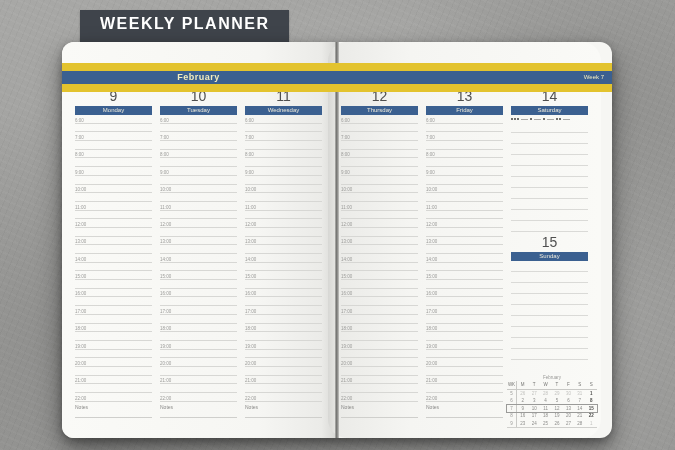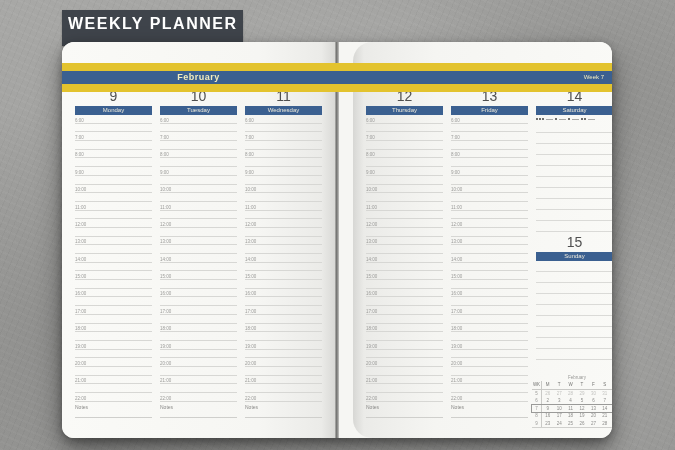--- a/index.html
+++ b/index.html
@@ -16,30 +16,30 @@
       radial-gradient(circle at 85% 85%, rgba(255,255,255,.10) 0%, rgba(0,0,0,0) 40%),
       linear-gradient(160deg,#a8a8a6 0%,#9d9d9b 50%,#929290 100%);
   }
   .texture{position:absolute;inset:0;pointer-events:none;
     background:
       repeating-linear-gradient(23deg, rgba(255,255,255,.03) 0 2px, rgba(0,0,0,0) 2px 7px),
       repeating-linear-gradient(-67deg, rgba(0,0,0,.03) 0 1px, rgba(0,0,0,0) 1px 6px);
   }
 
   
-  .title-box{position:absolute;left:62px;top:10px;height:36px;line-height:28px;
-    padding:0 6px;background:#3f444b;color:#ffffff;font-size:16px;font-weight:bold;
+  .title-box{position:absolute;left:80px;top:10px;height:36px;line-height:28px;
+    padding:0 20px;background:#3f444b;color:#ffffff;font-size:16px;font-weight:bold;
     letter-spacing:1.5px;box-shadow:0 1px 2px rgba(0,0,0,.25);}
 
   
   .spread{position:absolute;left:62px;top:42px;width:550px;height:396px;border-radius:12px;
     background:#f6f6f3;box-shadow:0 12px 26px rgba(0,0,0,.40),0 3px 8px rgba(0,0,0,.30);overflow:hidden;}
   .page{position:absolute;top:0;height:100%;width:273px;}
   .page-left{left:0;background:linear-gradient(to right,#fafaf7 0%,#f6f6f3 72%,#ebebE8 95%,#d9d9d6 100%);}
-  .page-right{left:291px;background:linear-gradient(to left,#fafaf7 0%,#f5f5f2 70%,#ebebe8 96%,#d7d7d4 100%);border-radius:19px;}
+  .page-right{left:266px;background:linear-gradient(to left,#fafaf7 0%,#f5f5f2 70%,#ebebe8 96%,#d7d7d4 100%);border-radius:19px;}
   .spine{position:absolute;left:273px;top:0;width:4px;height:100%;
     background:linear-gradient(to right,#b5b5b2,#6a6a68 45%,#8b8b89 60%,#c6c6c3);}
 
   
   .band{position:absolute;left:0;right:0;top:21px;}
   .stripe-y{height:8px;background:#e3c32e;}
   .band-blue{height:13px;background:#3b6090;position:relative;}
   .month-title{position:absolute;left:0;width:273px;top:0;height:13px;line-height:13px;
     text-align:center;color:#f3ecbe;font-size:9px;font-weight:bold;letter-spacing:.5px;}
   .week-label{position:absolute;right:8px;top:0;height:13px;line-height:13px;

